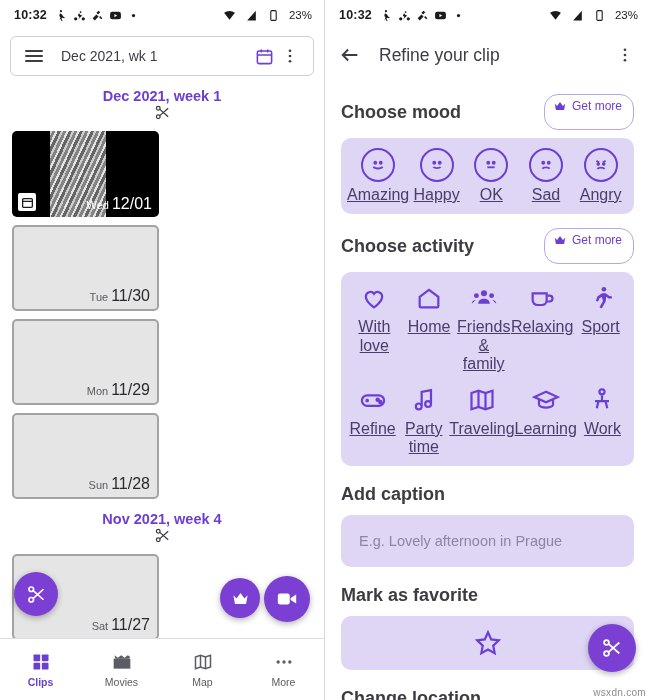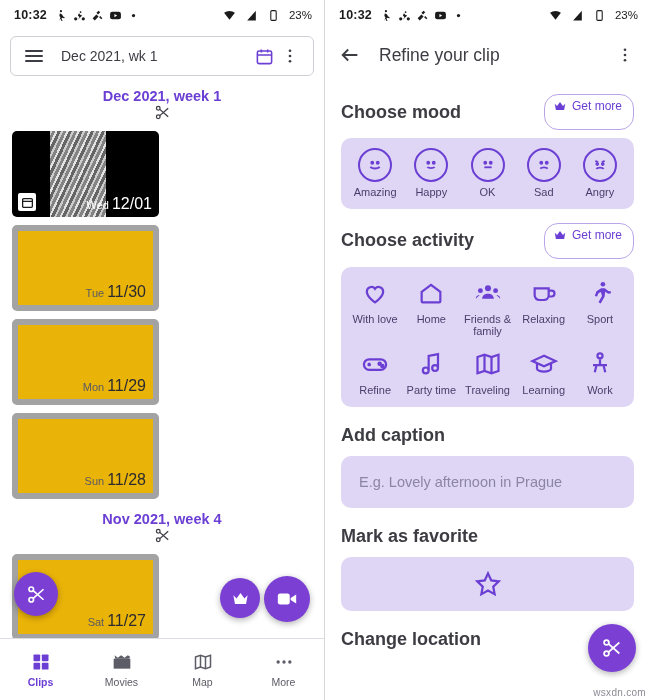--- a/index.html
+++ b/index.html
@@ -44,22 +44,22 @@
     display:flex; align-items:center; justify-content:space-between;
     padding:12px 16px 6px 16px;
     flex-direction:column;
   }
   .sec-title { color:#6c3fd4; font-size:14.5px; font-weight:700; }
   .scissors { color:#3c3c43; }
 
   
   .grid { display:flex; flex-wrap:wrap; gap:8px; padding:0 12px; }
   .cell {
-    width:147px; height:86px; border:6px solid #a3a3a3; border-radius:5px;
-    position:relative; background:#eab308; overflow:hidden;
+    width:147px; height:86px; border:2px solid #a3a3a3; border-radius:5px;
+    position:relative; background:#e5e5e5; overflow:hidden;
   }
   .cell-label {
     position:absolute; right:7px; bottom:4px;
     display:flex; align-items:baseline; gap:3px;
     font-size:11px; color:#5a5a63;
   }
   .cell-label .big { font-size:16px; color:#2b2b2f; }
   .cell.filled { border:none; background:#000; }
   .cell.filled .cell-label { color:#fff; }
   .cell.filled .cell-label .big { color:#fff; }
@@ -105,21 +105,21 @@
   .r-sec h2 { margin:0; font-size:18px; color:#3c3c43; font-weight:700; }
   .getmore {
     display:flex; align-items:center; gap:5px;
     border:1px solid #b9a6e8; border-radius:14px;
     padding:4px 11px 16px 8px; color:#6c3fd4; font-size:12px; background:#fff; cursor:pointer;
   }
 
   .panel { background:#ded6f4; border-radius:10px; padding:10px 6px; }
   .row { display:flex; }
   .opt { flex:1; display:flex; flex-direction:column; align-items:center; gap:4px; cursor:pointer; }
-  .opt .lab { font-size:11px; color:#4a3d6b; text-align:center; line-height:1.15; }
+  .opt .lab { font-size:16px; color:#4a3d6b; text-align:center; line-height:1.15;text-decoration:underline; }
   .mood-circle {
     width:34px; height:34px; border-radius:50%; border:2px solid #6c3fd4;
     display:flex; align-items:center; justify-content:center;
   }
   .act-icon { width:32px; height:32px; display:flex; align-items:center; justify-content:center; color:#6c3fd4; }
   .row + .row { margin-top:10px; }
 
   .caption-box {
     background:#ded6f4; border-radius:10px; height:52px;
     display:flex; align-items:center; padding:0 16px;

